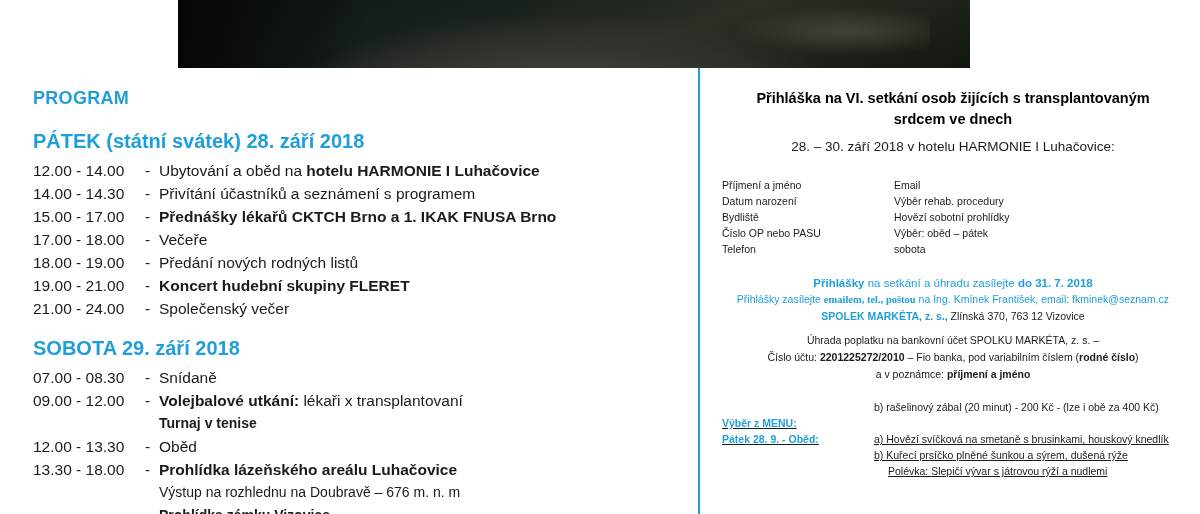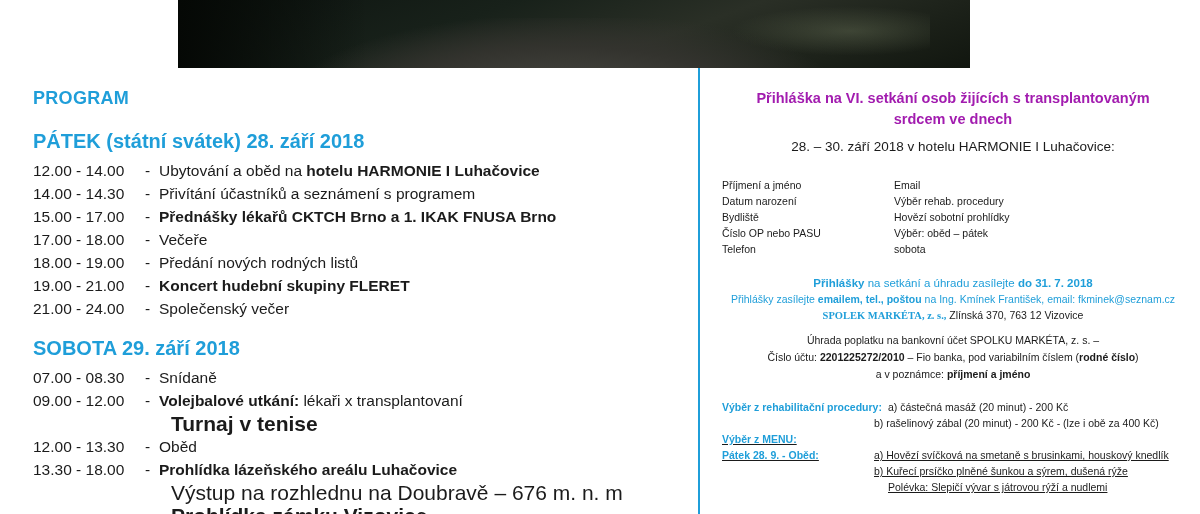--- a/index.html
+++ b/index.html
@@ -101,44 +101,43 @@
     flex: 0 0 14px;
   }
   .row .desc {
     flex: 1 1 auto;
   }
   .row .desc.bold {
     font-weight: bold;
   }
   .subrow {
     display: flex;
-    font-size: 21px;
+    font-size: 14px;
     line-height: 23px;
     white-space: nowrap;
-    gap: 12px;
   }
   .subrow .pad {
     width: 126px;
     flex: 0 0 126px;
   }
   .subrow .desc.bold {
     font-weight: bold;
   }
   b.inline { font-weight: bold; }
 
   
   .right-col {
     position: absolute;
     left: 722px;
     top: 88px;
     width: 462px;
     color: #1b1b1b;
   }
   .form-title {
-    color: #a21caf;
+    color: #000000;
     font-size: 14.5px;
     font-weight: bold;
     text-align: center;
     line-height: 21px;
   }
   .form-sub {
     text-align: center;
     font-size: 13.5px;
     margin-top: 9px;
     color: #1b1b1b;
@@ -158,23 +157,23 @@
     text-align: center;
     font-size: 10.5px;
     line-height: 16px;
   }
   .send-1 {
     color: #1f9ed9;
     font-weight: bold;
     font-size: 11.5px;
   }
   .send-2 { color: #1f9ed9; }
-  .send-2 b { color: #1f9ed9; }
+  .send-2 b { color: #1f9ed9; font-family: Liberation Serif, serif; }
   .send-3 { color: #1b1b1b; }
-  .send-3 .bluebold { color: #1f9ed9; font-weight: bold; font-family: Liberation Serif, serif; }
+  .send-3 .bluebold { color: #1f9ed9; font-weight: bold; }
   .pay-block {
     margin-top: 8px;
     text-align: center;
     font-size: 10.5px;
     line-height: 17px;
   }
   .acct b { font-weight: bold; }
 
   .sec {
     margin-top: 16px;
@@ -352,24 +351,20 @@
     <div>Úhrada poplatku na bankovní účet SPOLKU MARKÉTA, z. s. –</div>
     <div class="acct">
       <span>Číslo účtu: </span><b>2201225272/2010</b><span> – Fio banka,  pod variabilním číslem (</span><b>rodné číslo</b><span>)</span>
     </div>
     <div>
       <span>a v poznámce: </span><b>příjmení a jméno</b>
     </div>
   </div>
 
   <div class="sec">
-    <div class="sec-row">
-      <span class="lbl sec-label">Výběr z rehabilitační procedury:</span>
-      <span class="val">a) částečná masáž (20 minut) - 200 Kč</span>
-    </div>
     <div class="indent-a">
       <span>b) rašelinový zábal (20 minut) - 200 Kč - (lze i obě za 400 Kč)</span>
     </div>
   </div>
 
   <div class="menu-block">
     <div class="sec-label">Výběr z MENU:</div>
     <div class="menu-row">
       <span class="mlbl">Pátek 28. 9. - Oběd:</span>
       <span class="mval">a) Hovězí svíčková  na smetaně s brusinkami, houskový knedlík</span>

